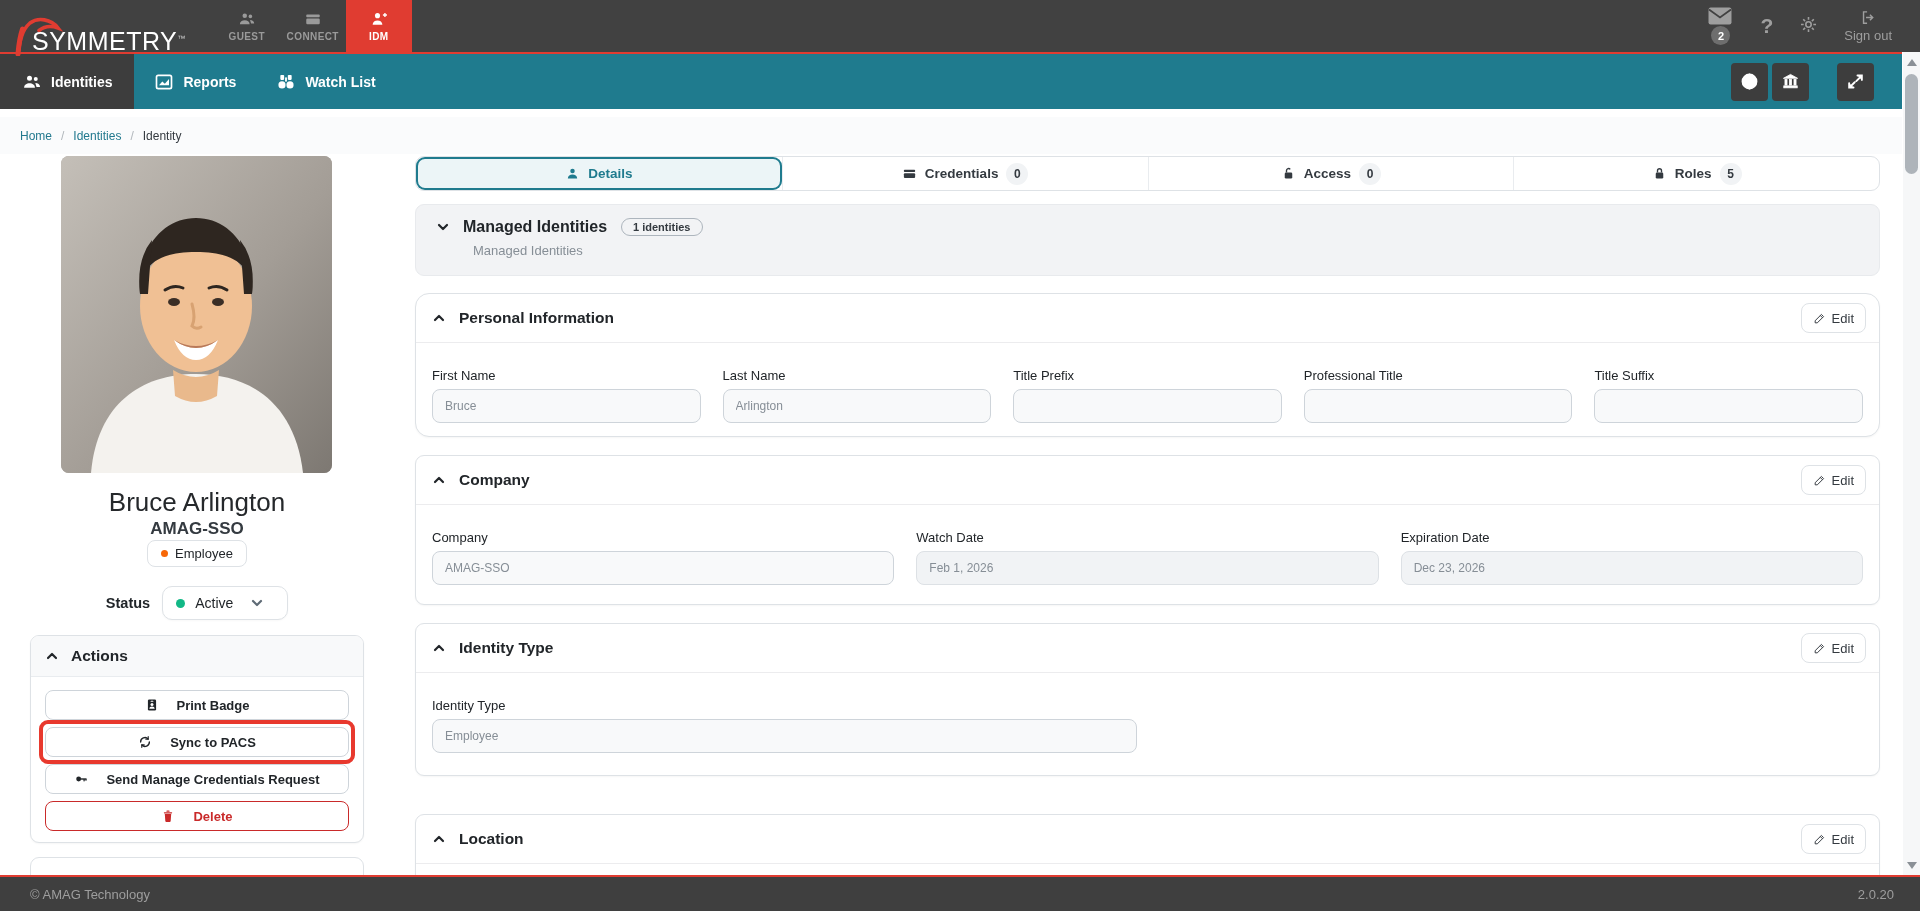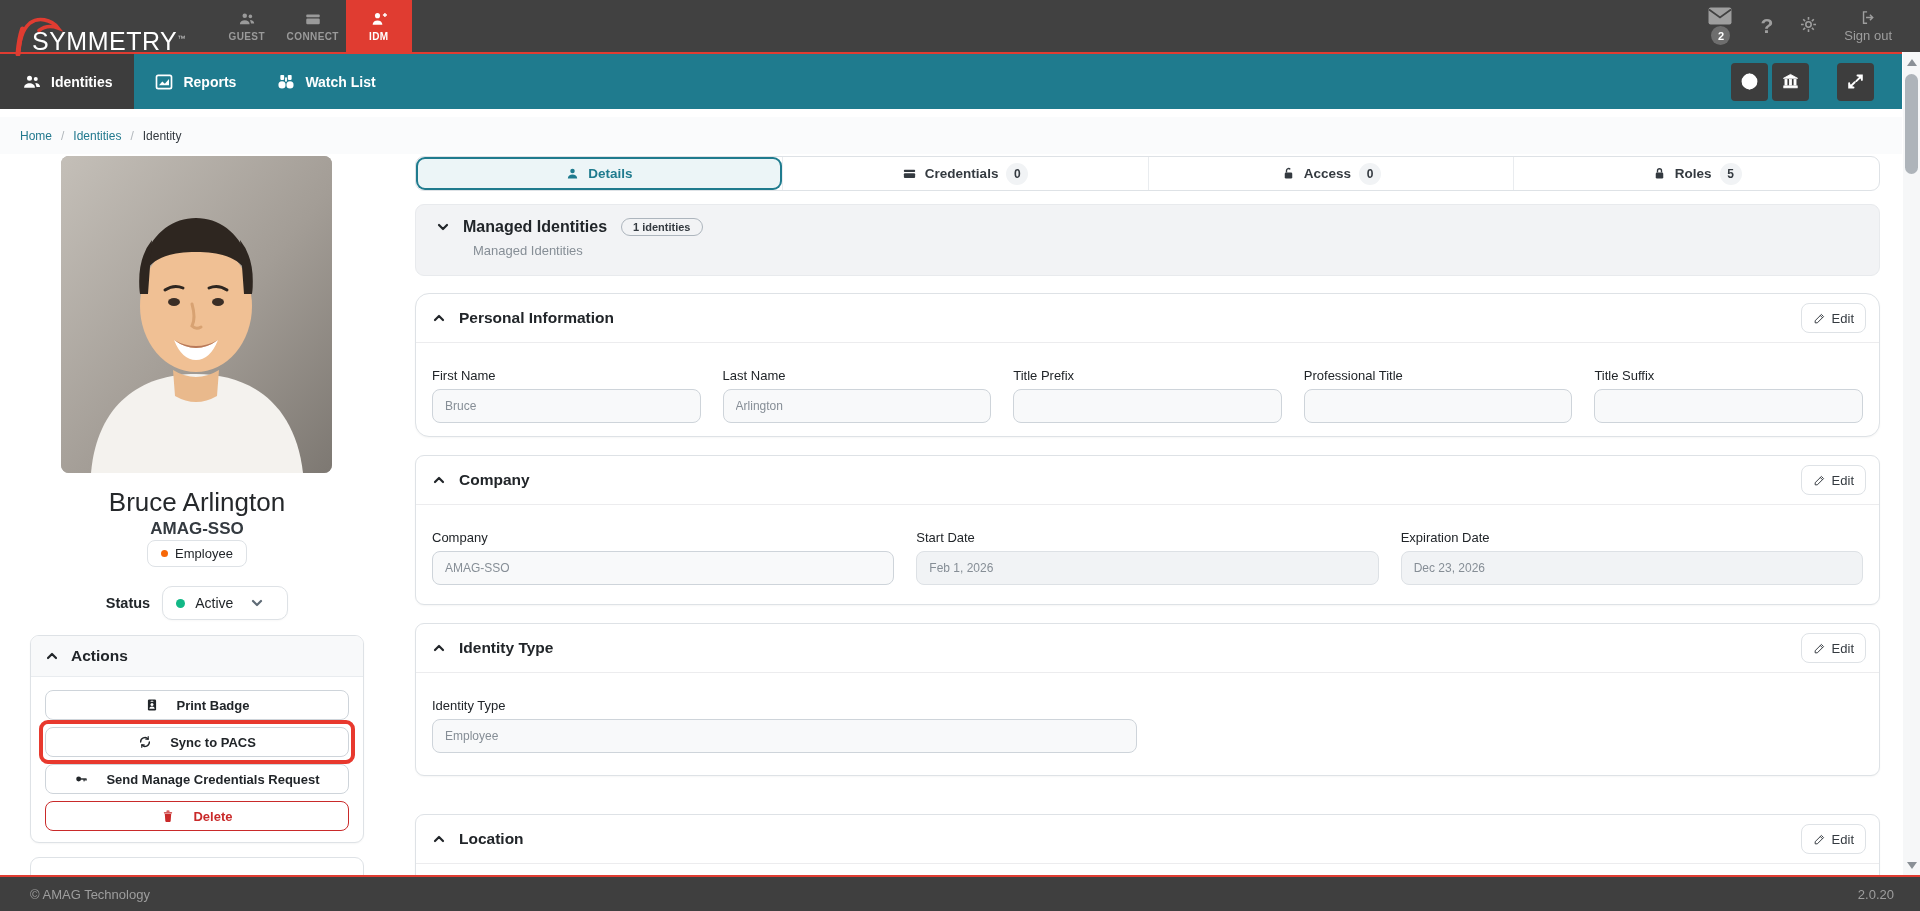--- a/index.html
+++ b/index.html
@@ -439,21 +439,21 @@
             </svg>
           <span>Edit</span>
         </button>
       </div>
       <div class="sec-body grid3">
         <div class="field">
           <label>Company</label>
           <input type="text" value="AMAG-SSO" style="">
         </div>
         <div class="field">
-          <label>Start Date</label>
+          <label>Watch Date</label>
           <input type="text" class="dim" value="Feb 1, 2026" style="">
         </div>
         <div class="field">
           <label>Expiration Date</label>
           <input type="text" class="dim" value="Dec 23, 2026" style="">
         </div>
       </div>
     </div>
 
     <div class="section-card sec-identity">

